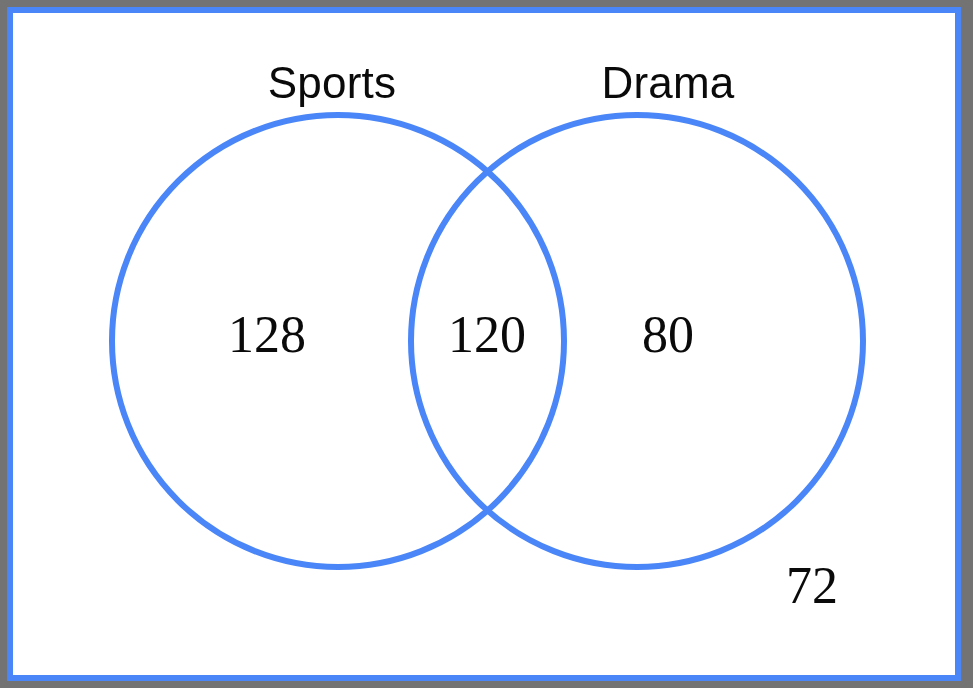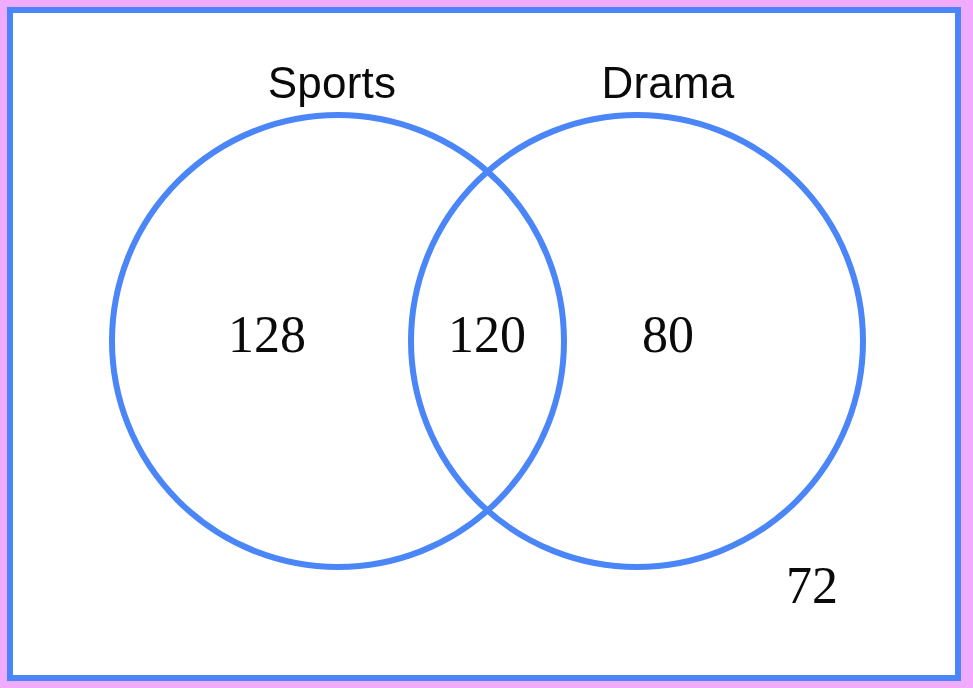--- a/index.html
+++ b/index.html
@@ -11,21 +11,21 @@
   body {
     width: 973px;
     height: 688px;
     overflow: hidden;
     font-family: "Liberation Sans", sans-serif;
   }
   #venn-stage {
     position: relative;
     width: 973px;
     height: 688px;
-    background: #f0abfc;
+    background: #737373;
   }
   #venn-svg {
     position: absolute;
     left: 0;
     top: 0;
     width: 973px;
     height: 688px;
     display: block;
   }
   .set-label {

